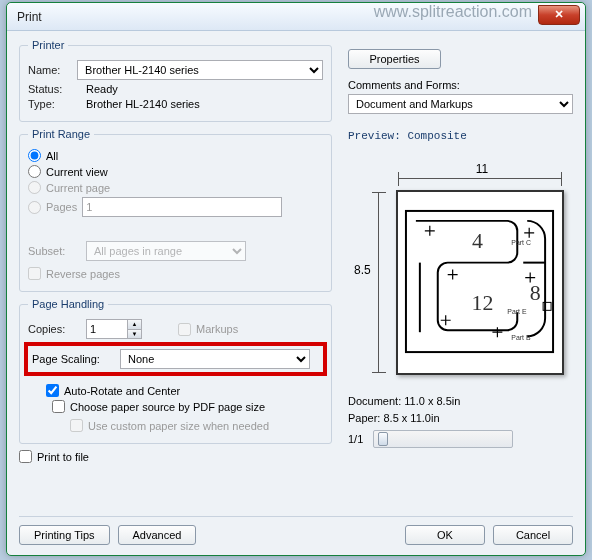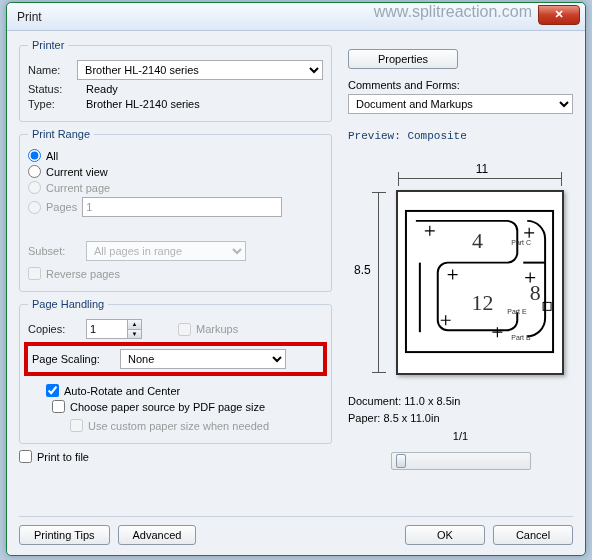--- a/index.html
+++ b/index.html
@@ -222,21 +222,20 @@
     border: 2px solid #333;
     box-shadow: 2px 2px 4px rgba(0,0,0,.3);
   }
   .page svg { width: 100%; height: 100%; }
   .meta { margin-top: 10px; line-height: 1.5; }
   .zoom-row {
     display: flex;
     align-items: center;
     gap: 10px;
     margin-top: 4px;
-    flex-direction: column;
   }
   .slider {
     width: 140px;
     height: 18px;
     background: linear-gradient(#f5f5f5,#e5e9ee);
     border: 1px solid #b0b8c2;
     position: relative;
     border-radius: 2px;
   }
   .slider .thumb {
@@ -289,21 +288,21 @@
             <span class="lbl">Status:</span>
             <span>Ready</span>
           </div>
           <div class="row">
             <span class="lbl">Type:</span>
             <span>Brother HL-2140 series</span>
           </div>
         </fieldset>
       </div>
       <div class="rightcol" style="padding-top:10px;">
-        <button class="btn" style="width:110px;">Properties</button>
+        <button class="btn" style="width:93px;">Properties</button>
         <div style="margin-top:10px;">Comments and Forms:</div>
         <select class="combo" style="margin-top:3px;">
           <option>Document and Markups</option>
         </select>
       </div>
     </div>
 
     <div class="topsec" style="flex:1;">
       <div class="leftcol">
 
@@ -350,21 +349,21 @@
               </div>
             </div>
             <div class="check-row disabled" style="margin-left:30px;">
               <input type="checkbox" disabled="" style="">
               <span>Markups</span>
             </div>
           </div>
 
           <div class="highlight">
             <span class="lbl2">Page Scaling:</span>
-            <select class="combo" style="width:166px;">
+            <select class="combo" style="width:190px;">
               <option>None</option>
             </select>
           </div>
 
           <div class="check-row" style="margin-top:8px; margin-left:18px;">
             <input type="checkbox" checked="" style="">
             <span>Auto-Rotate and Center</span>
           </div>
           <div class="check-row" style="margin-top:0; margin-left:18px;padding-left:6px;">
             <input type="checkbox" style="">

